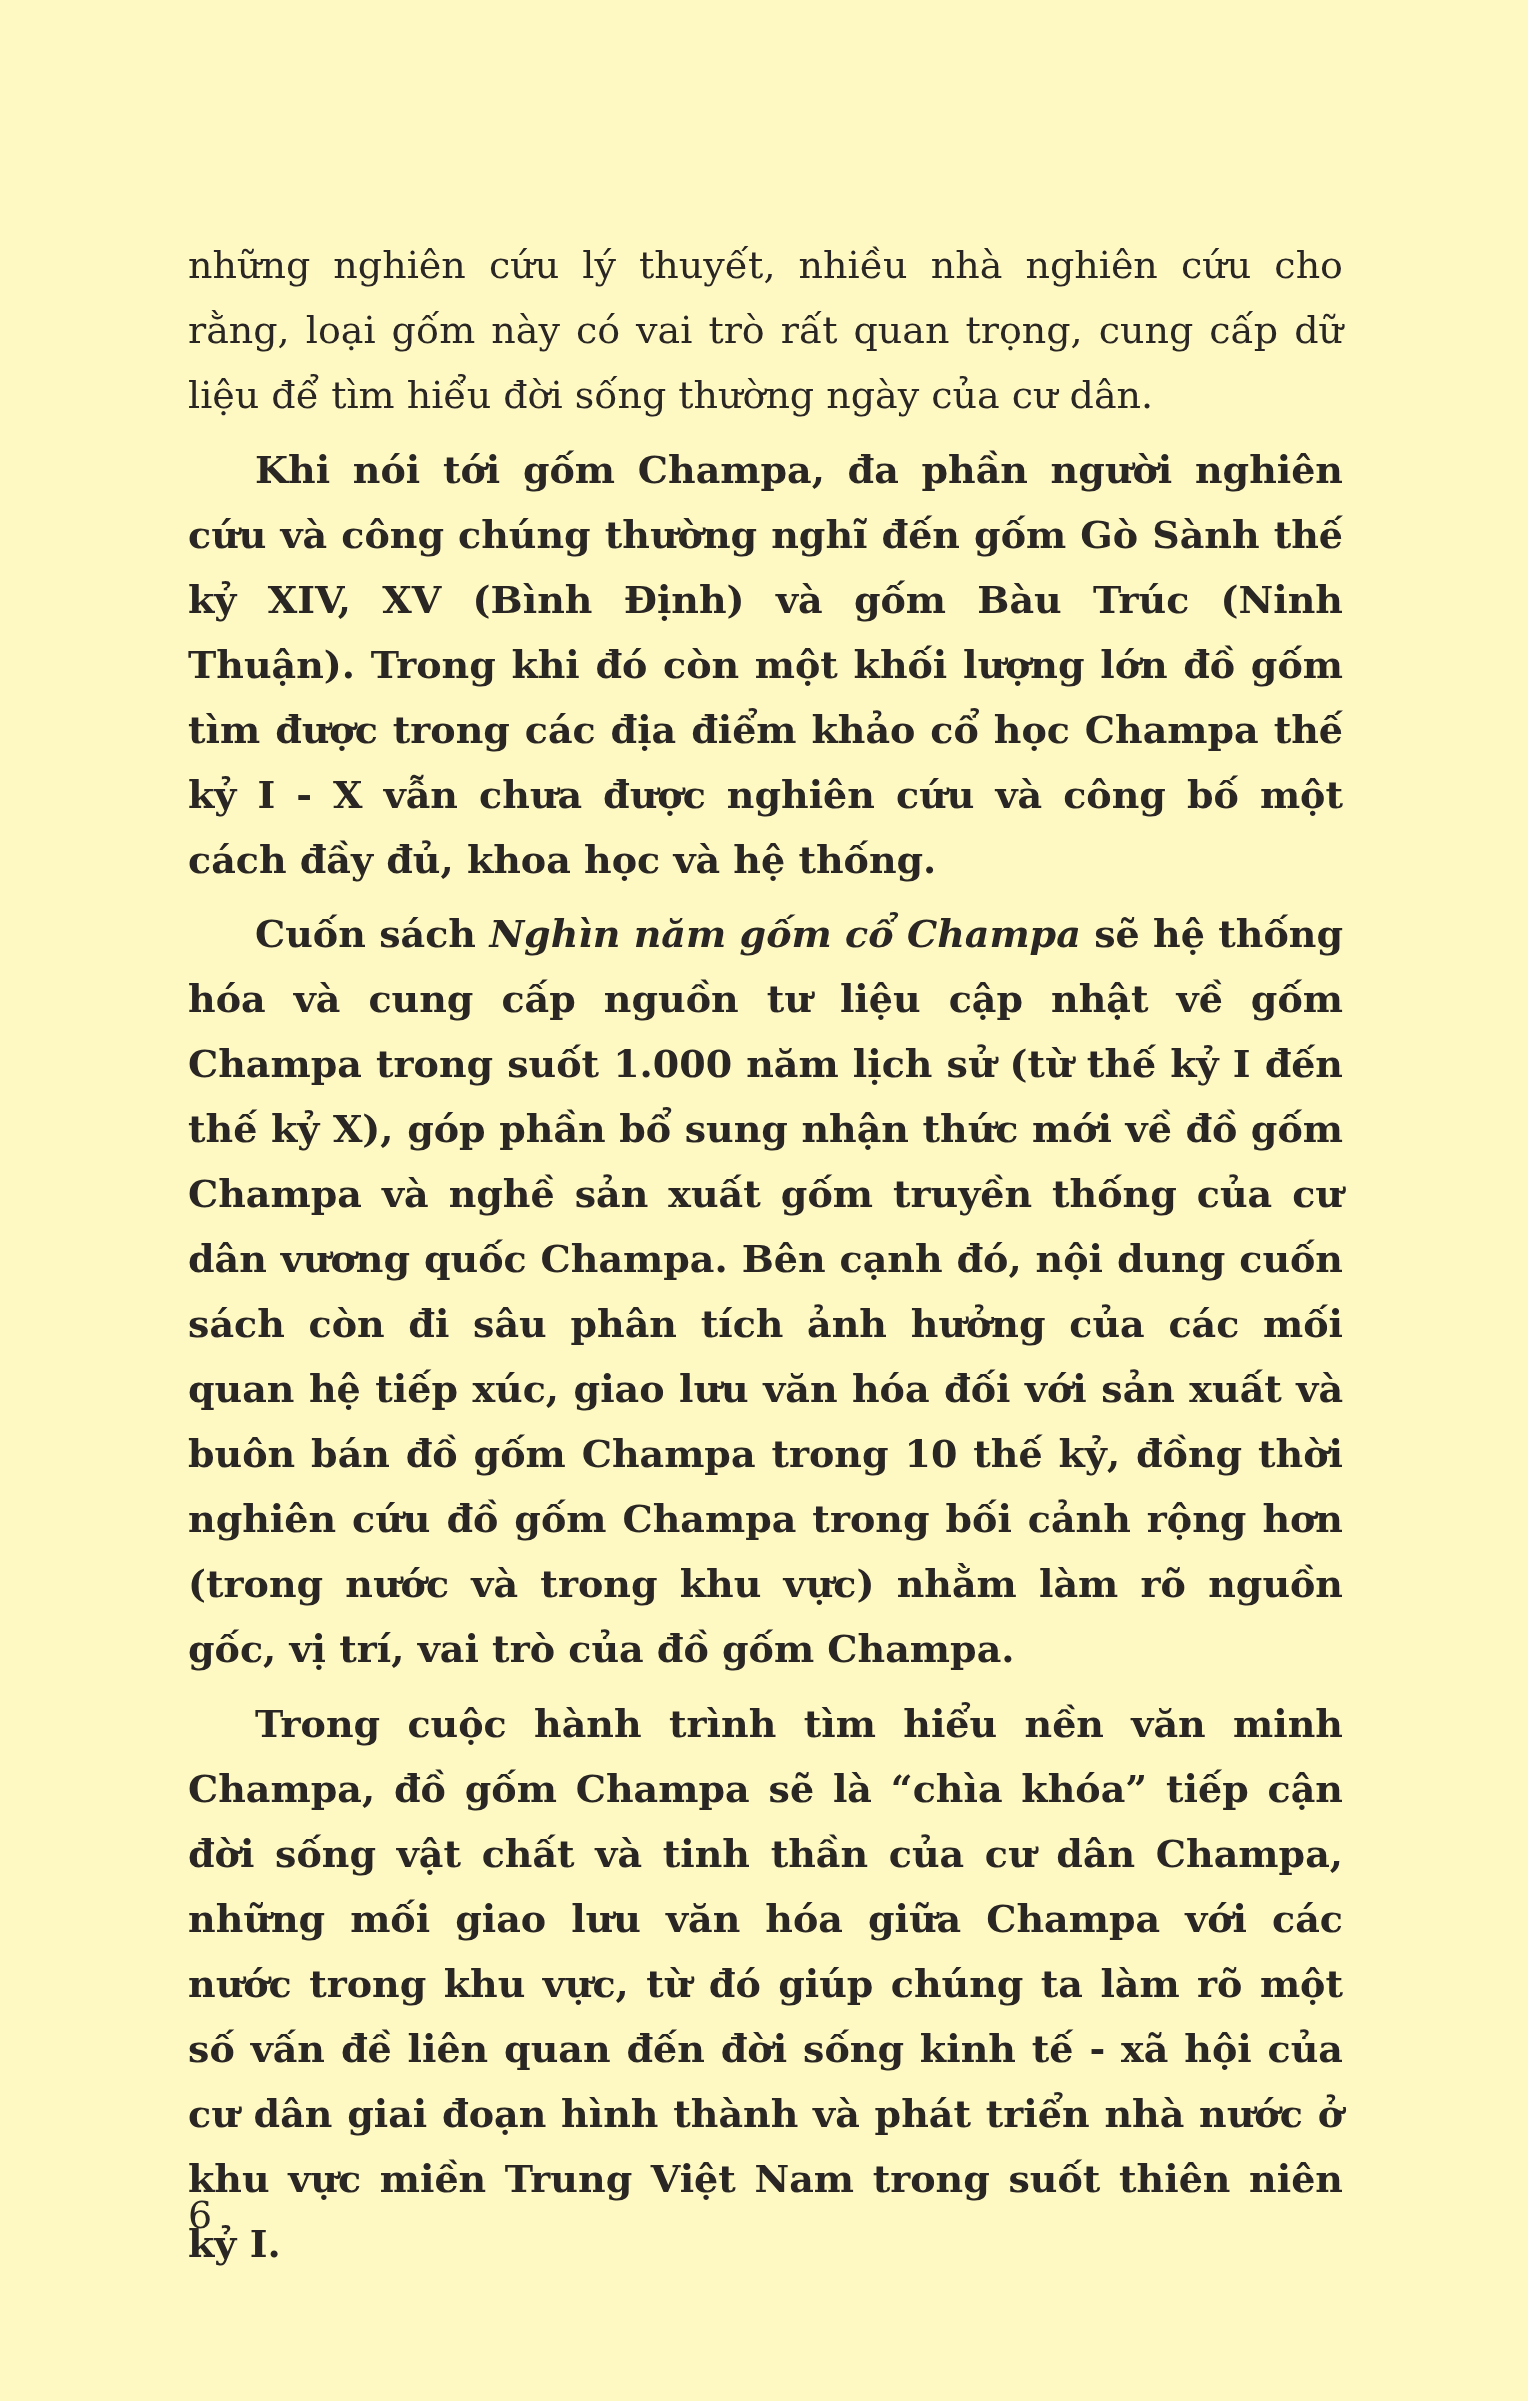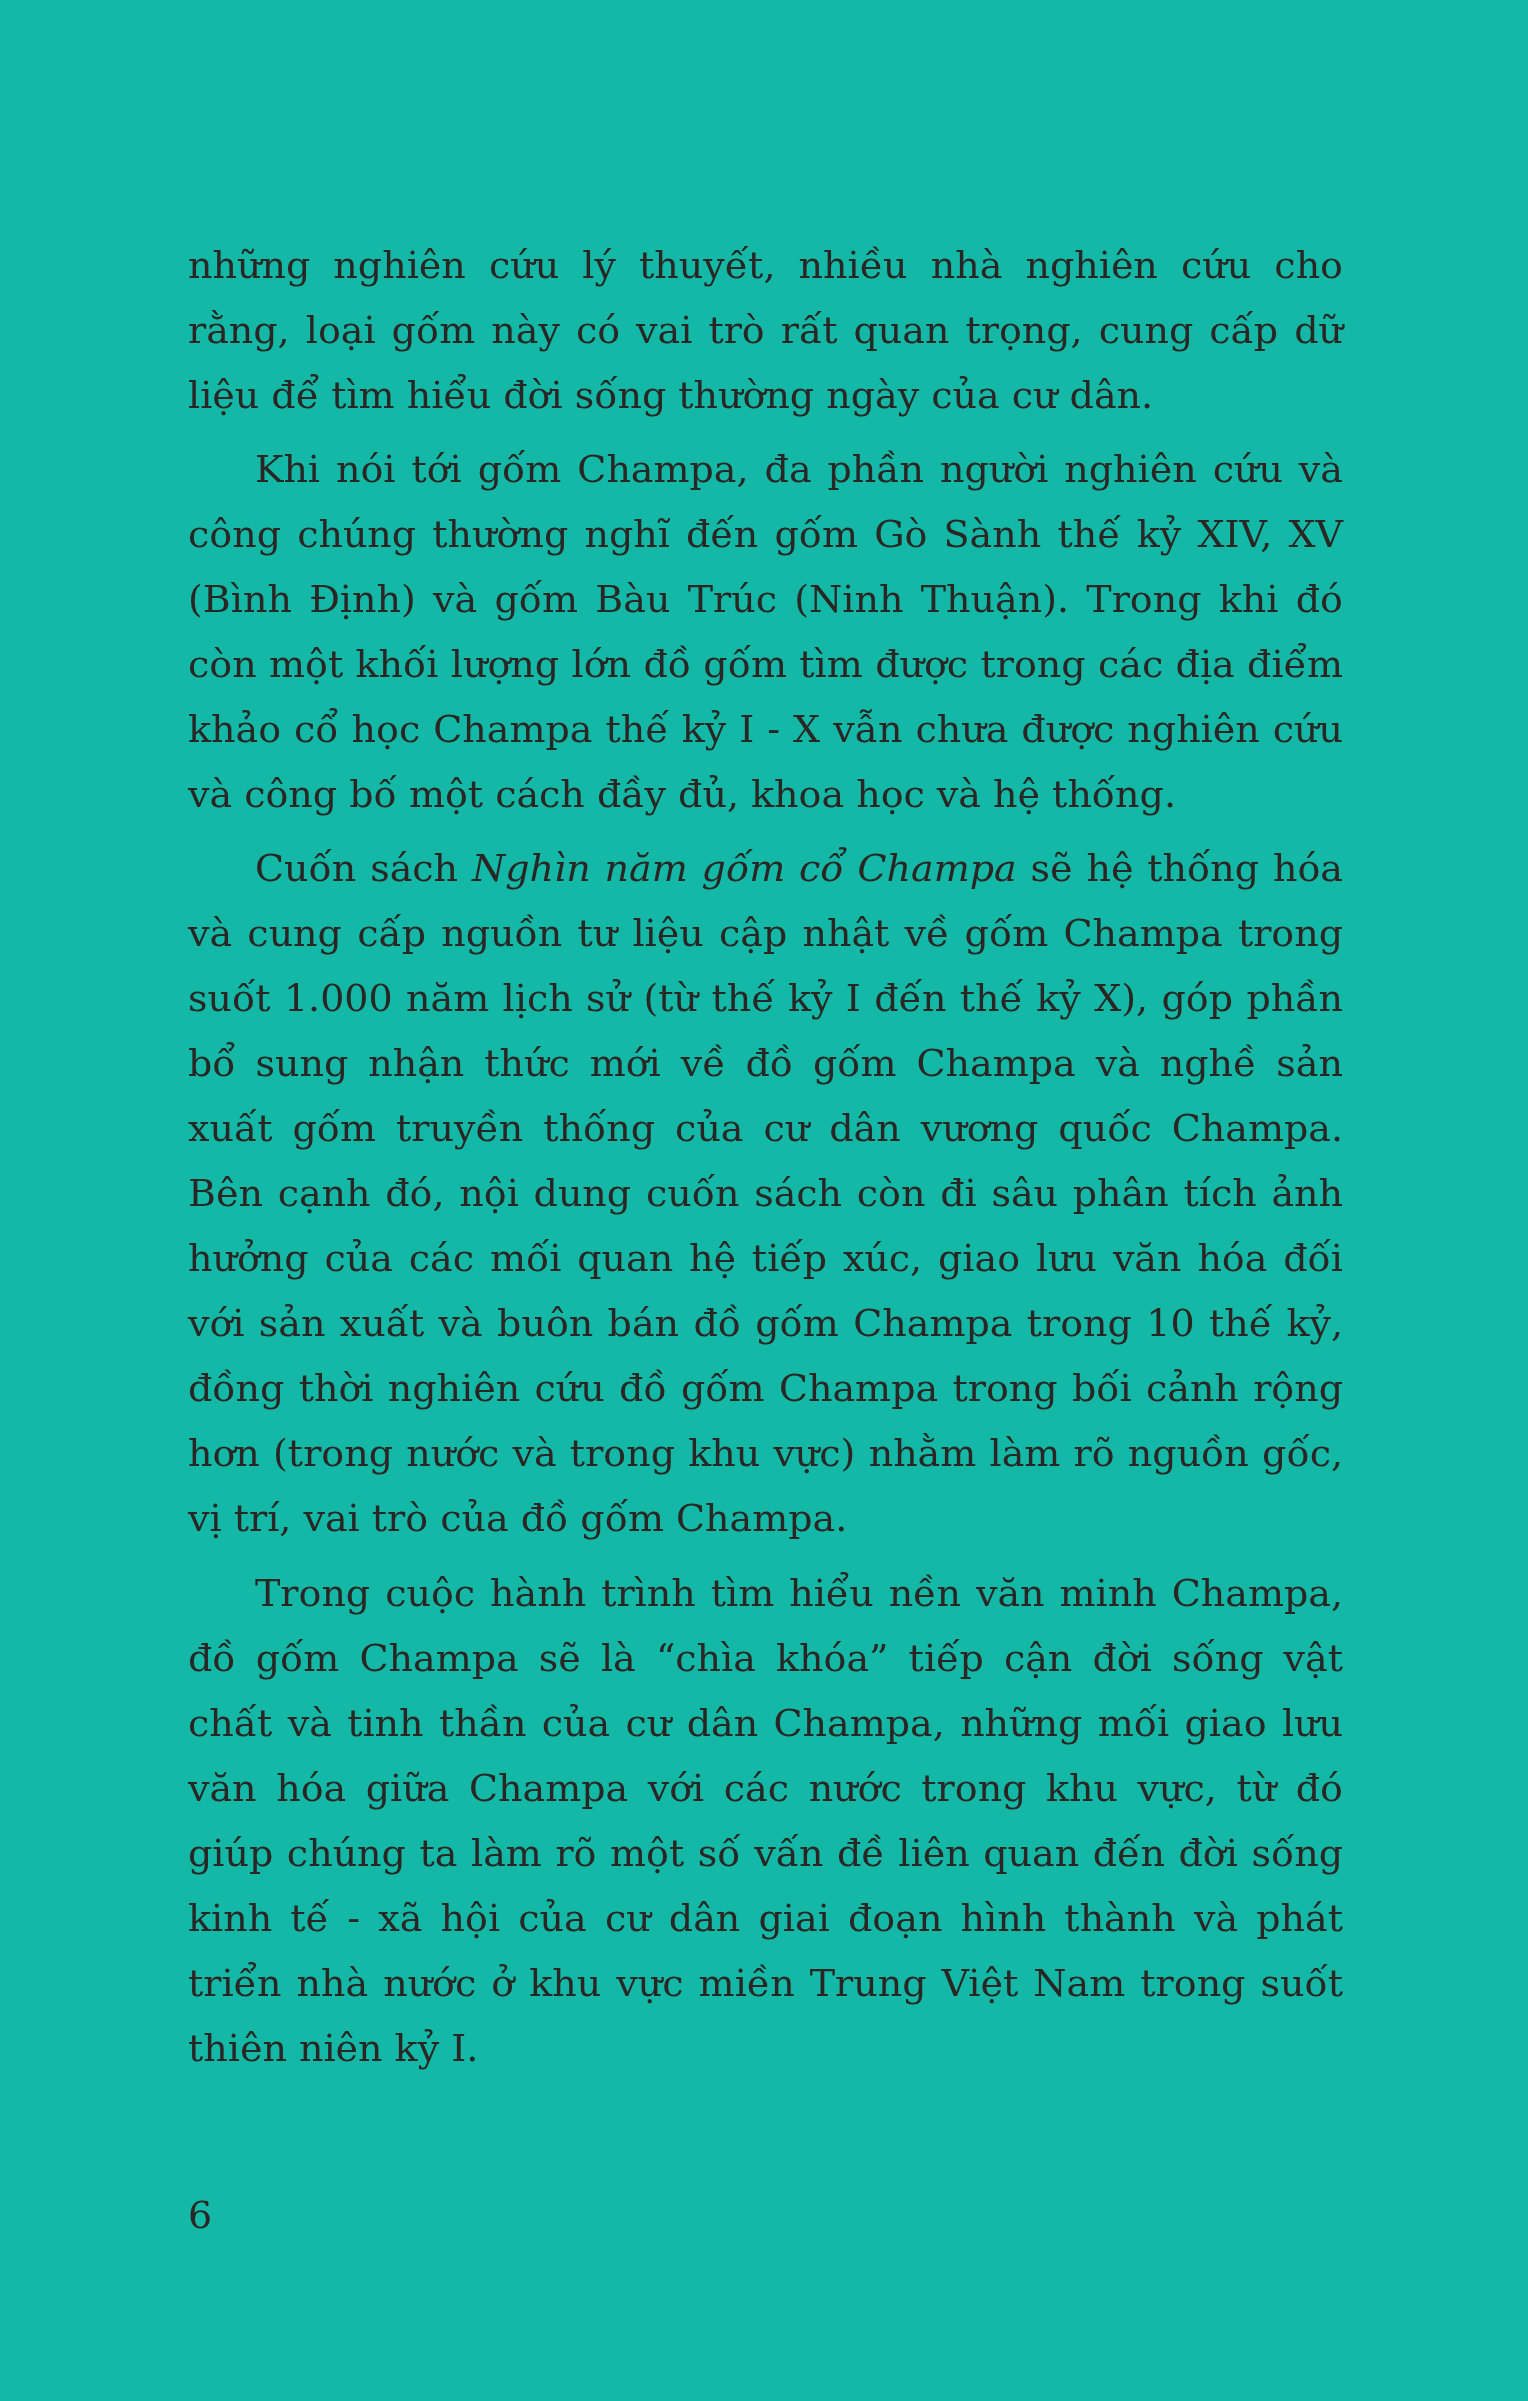--- a/index.html
+++ b/index.html
@@ -5,41 +5,42 @@
 <style>
   html, body {
     margin: 0;
     padding: 0;
     background: #ffffff;
   }
   .page {
     position: relative;
     width: 1529px;
     height: 2401px;
-    background: #14b8a6;
+    background: #fef9c3;
     font-family: "DejaVu Serif", "Liberation Serif", serif;
     color: #2a2623;
     box-sizing: border-box;
     overflow: hidden;
   }
   .text-block {
     position: absolute;
     left: 188px;
     width: 1155px;
     top: 233px;
     text-align: justify;
     font-size: 38px;
     line-height: 65px;
   }
   .text-block p {
     margin: 0;
     padding: 0;
   }
   .text-block p + p {
     margin-top: 9.2px;
+    font-weight: bold;
   }
   .text-block p.indent {
     text-indent: 67px;
   }
   .book-title {
     font-style: italic;
   }
   .page-number {
     position: absolute;
     left: 188px;

